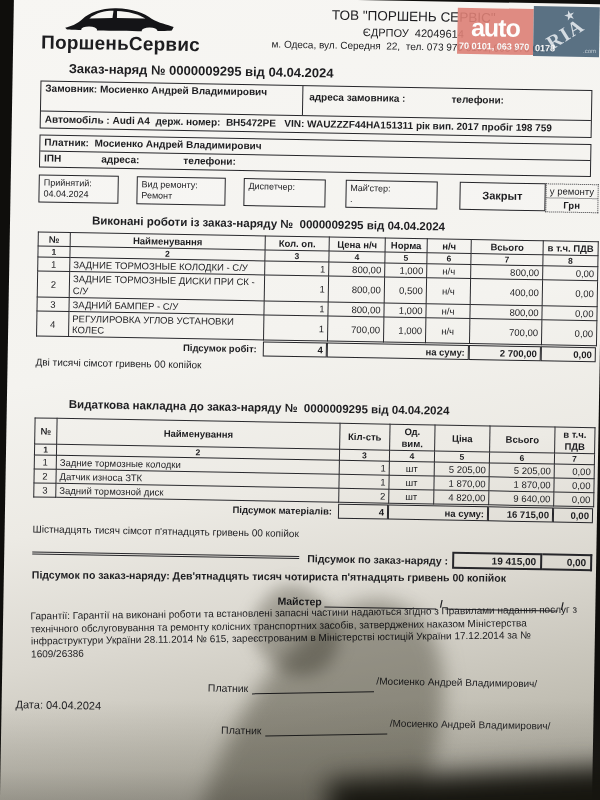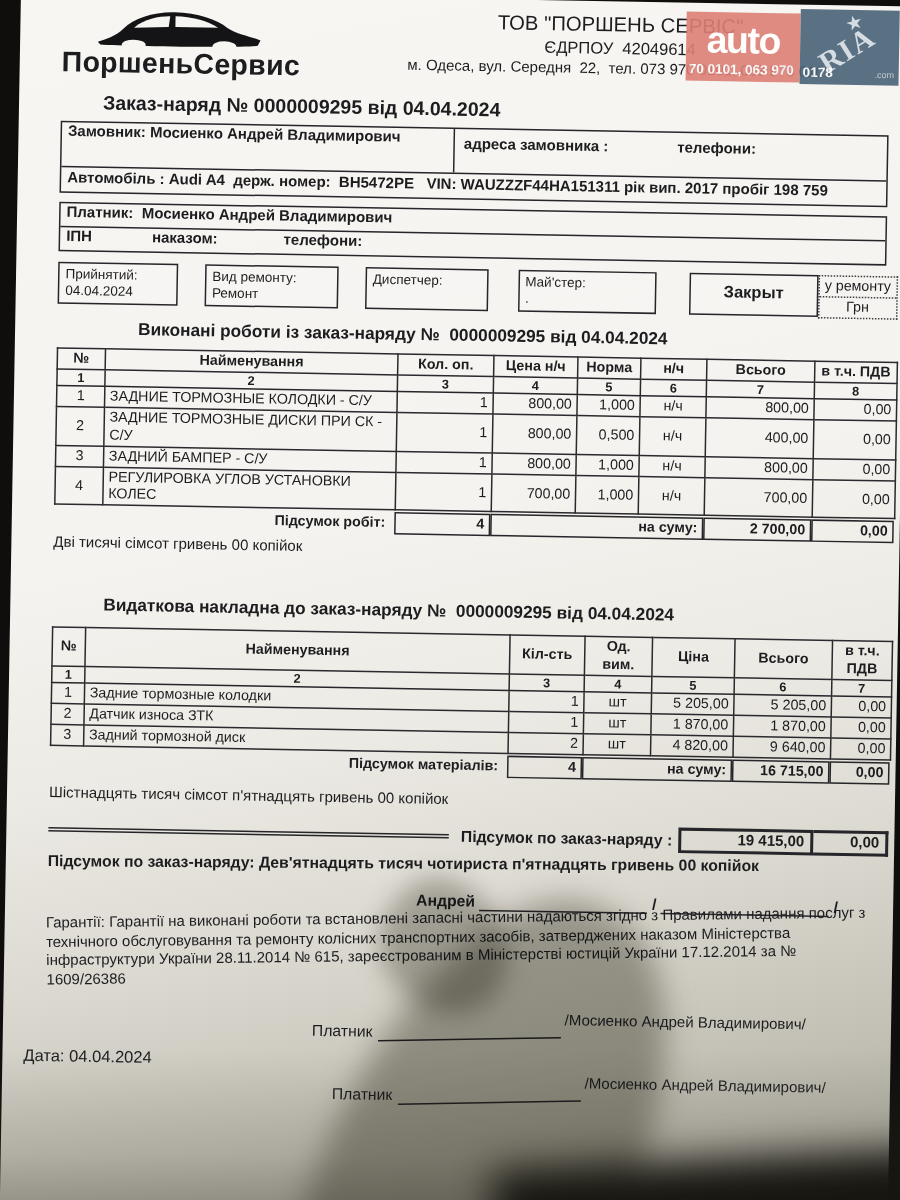--- a/index.html
+++ b/index.html
@@ -49,21 +49,21 @@
   
   .status-row{display:flex;margin-top:7px;align-items:flex-start;width:560px;}
   .st-box{border:1.6px solid #26262a;font-size:9px;padding:2px 4px;height:28px;box-sizing:border-box;line-height:1.25;background:rgba(255,255,255,.15);}
   .st-accepted{width:86px;}
   .st-repair{width:96px;margin-left:18px;}
   .st-dispatcher{width:88px;margin-left:18px;}
   .st-master{width:100px;margin-left:20px;}
   .st-closed{width:92px;margin-left:22px;text-align:center;font-weight:bold;font-size:11px;line-height:21px;}
   .currency-box{margin-left:auto;border:1.6px dotted #3c3c40;width:58px;text-align:center;font-size:9.5px;box-sizing:border-box;}
   .cur-top{padding:1px 2px;border-bottom:1.4px dotted #3c3c40;}
-  .cur-bottom{padding:1px 2px;font-weight:normal;}
+  .cur-bottom{padding:1px 2px;font-weight:bold;}
   
   .sec-title{font-weight:bold;font-size:11.5px;height:14px;}
   .works-title{margin:10px 0 0 54px;}
   .materials-title{margin:30px 0 0 34px;}
   .words{font-size:10px;margin-top:4px;}
   
   .doc-table{border-collapse:collapse;table-layout:fixed;width:560px;font-size:9.5px;margin-top:4px;border:1.6px solid #26262a;}
   .doc-table th,.doc-table td{border:1px solid #2a2a2e;padding:1px 3px;line-height:1.18;overflow:hidden;}
   .doc-table th{font-size:9.5px;font-weight:bold;text-align:center;}
   .num-row td{font-weight:bold;text-align:center;font-size:8.5px;padding:0;border-bottom:1.6px solid #26262a;}
@@ -157,21 +157,21 @@
           <span>телефони:</span>
         </div>
       </div>
       <div class="cust-r2 pre">Автомобіль : Audi A4  держ. номер:  ВН5472РЕ   VIN: WAUZZZF44HA151311 рік вип. 2017 пробіг 198 759</div>
     </div>
 
     <div class="payer-table">
       <div class="payer-r1 pre">Платник:  Мосиенко Андрей Владимирович</div>
       <div class="payer-r2">
         <span>ІПН</span>
-        <span class="lbl2">наказом:</span>
+        <span class="lbl2">адреса:</span>
         <span class="lbl3">телефони:</span>
       </div>
     </div>
 
     <div class="status-row">
       <div class="st-box st-accepted">
         <div>Прийнятий:</div>
         <div>04.04.2024</div>
       </div>
       <div class="st-box st-repair">
@@ -346,21 +346,21 @@
 
     <div class="order-sum">
       <div class="lead-line"></div>
       <div class="order-label">Підсумок по заказ-наряду :</div>
       <div class="order-box" style="width:90px">19 415,00</div>
       <div class="order-box" style="width:50px;border-left:none">0,00</div>
     </div>
     <div class="order-words">Підсумок по заказ-наряду: Дев'ятнадцять тисяч чотириста п'ятнадцять гривень 00 копійок</div>
 
     <div class="master-row">
-      <span>Андрей</span>
+      <span>Майстер</span>
       <span class="uline"></span>
       <span>/</span>
       <span class="uline"></span>
       <span>/</span>
     </div>
 
     <div class="warranty">Гарантії: Гарантії на виконані роботи та встановлені запасні частини надаються згідно з Правилами надання послуг з технічного обслуговування та ремонту колісних транспортних засобів, затверджених наказом Міністерства інфраструктури України 28.11.2014 № 615, зареєстрованим в Міністерстві юстицій України 17.12.2014 за № 1609/26386</div>
 
     <div class="signs">
       <div class="sign-row sign-row-customer">

